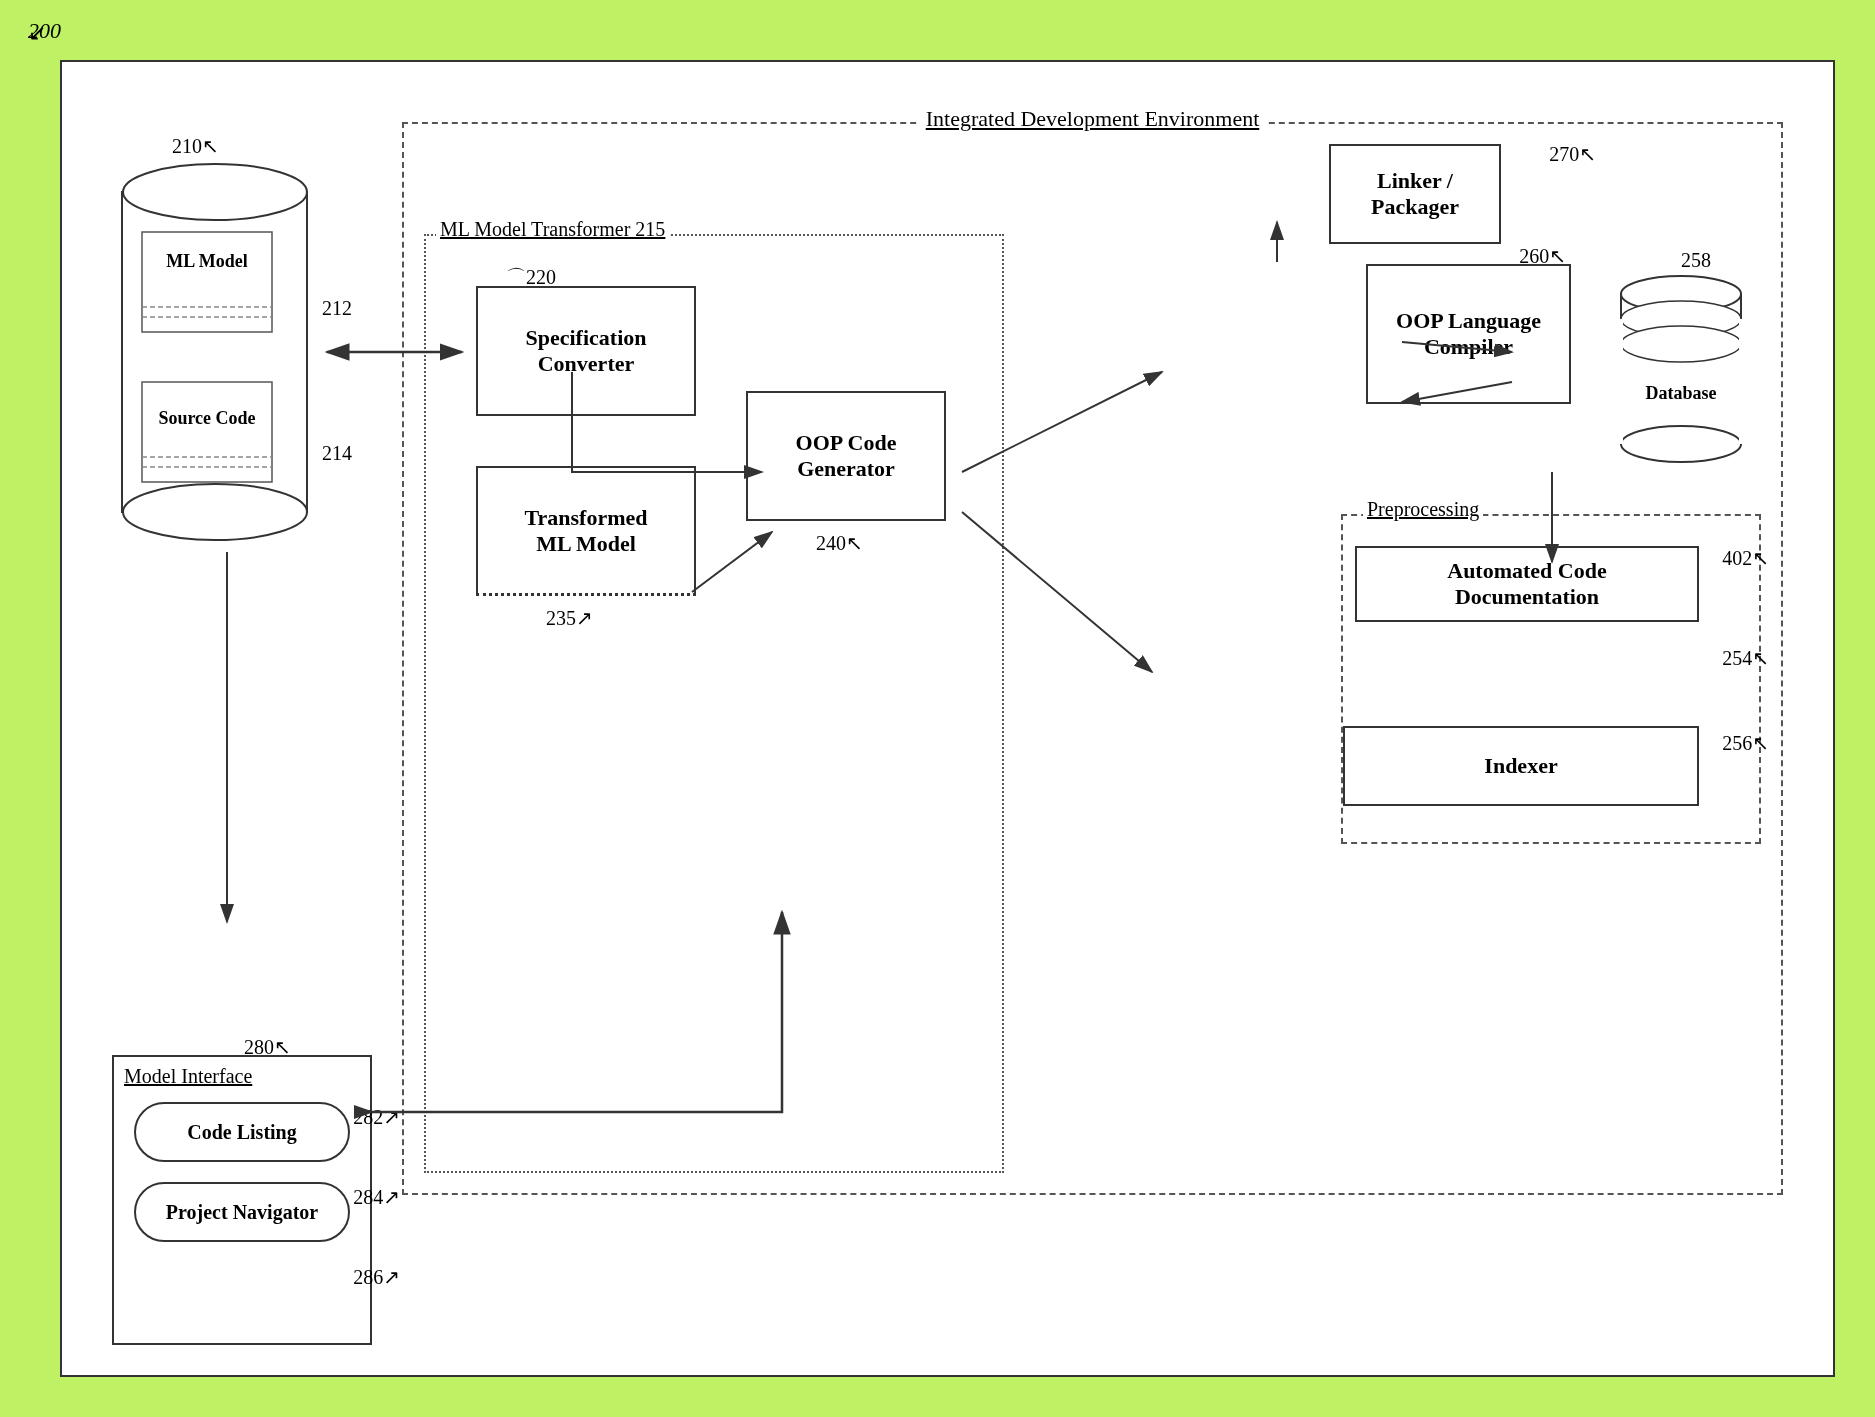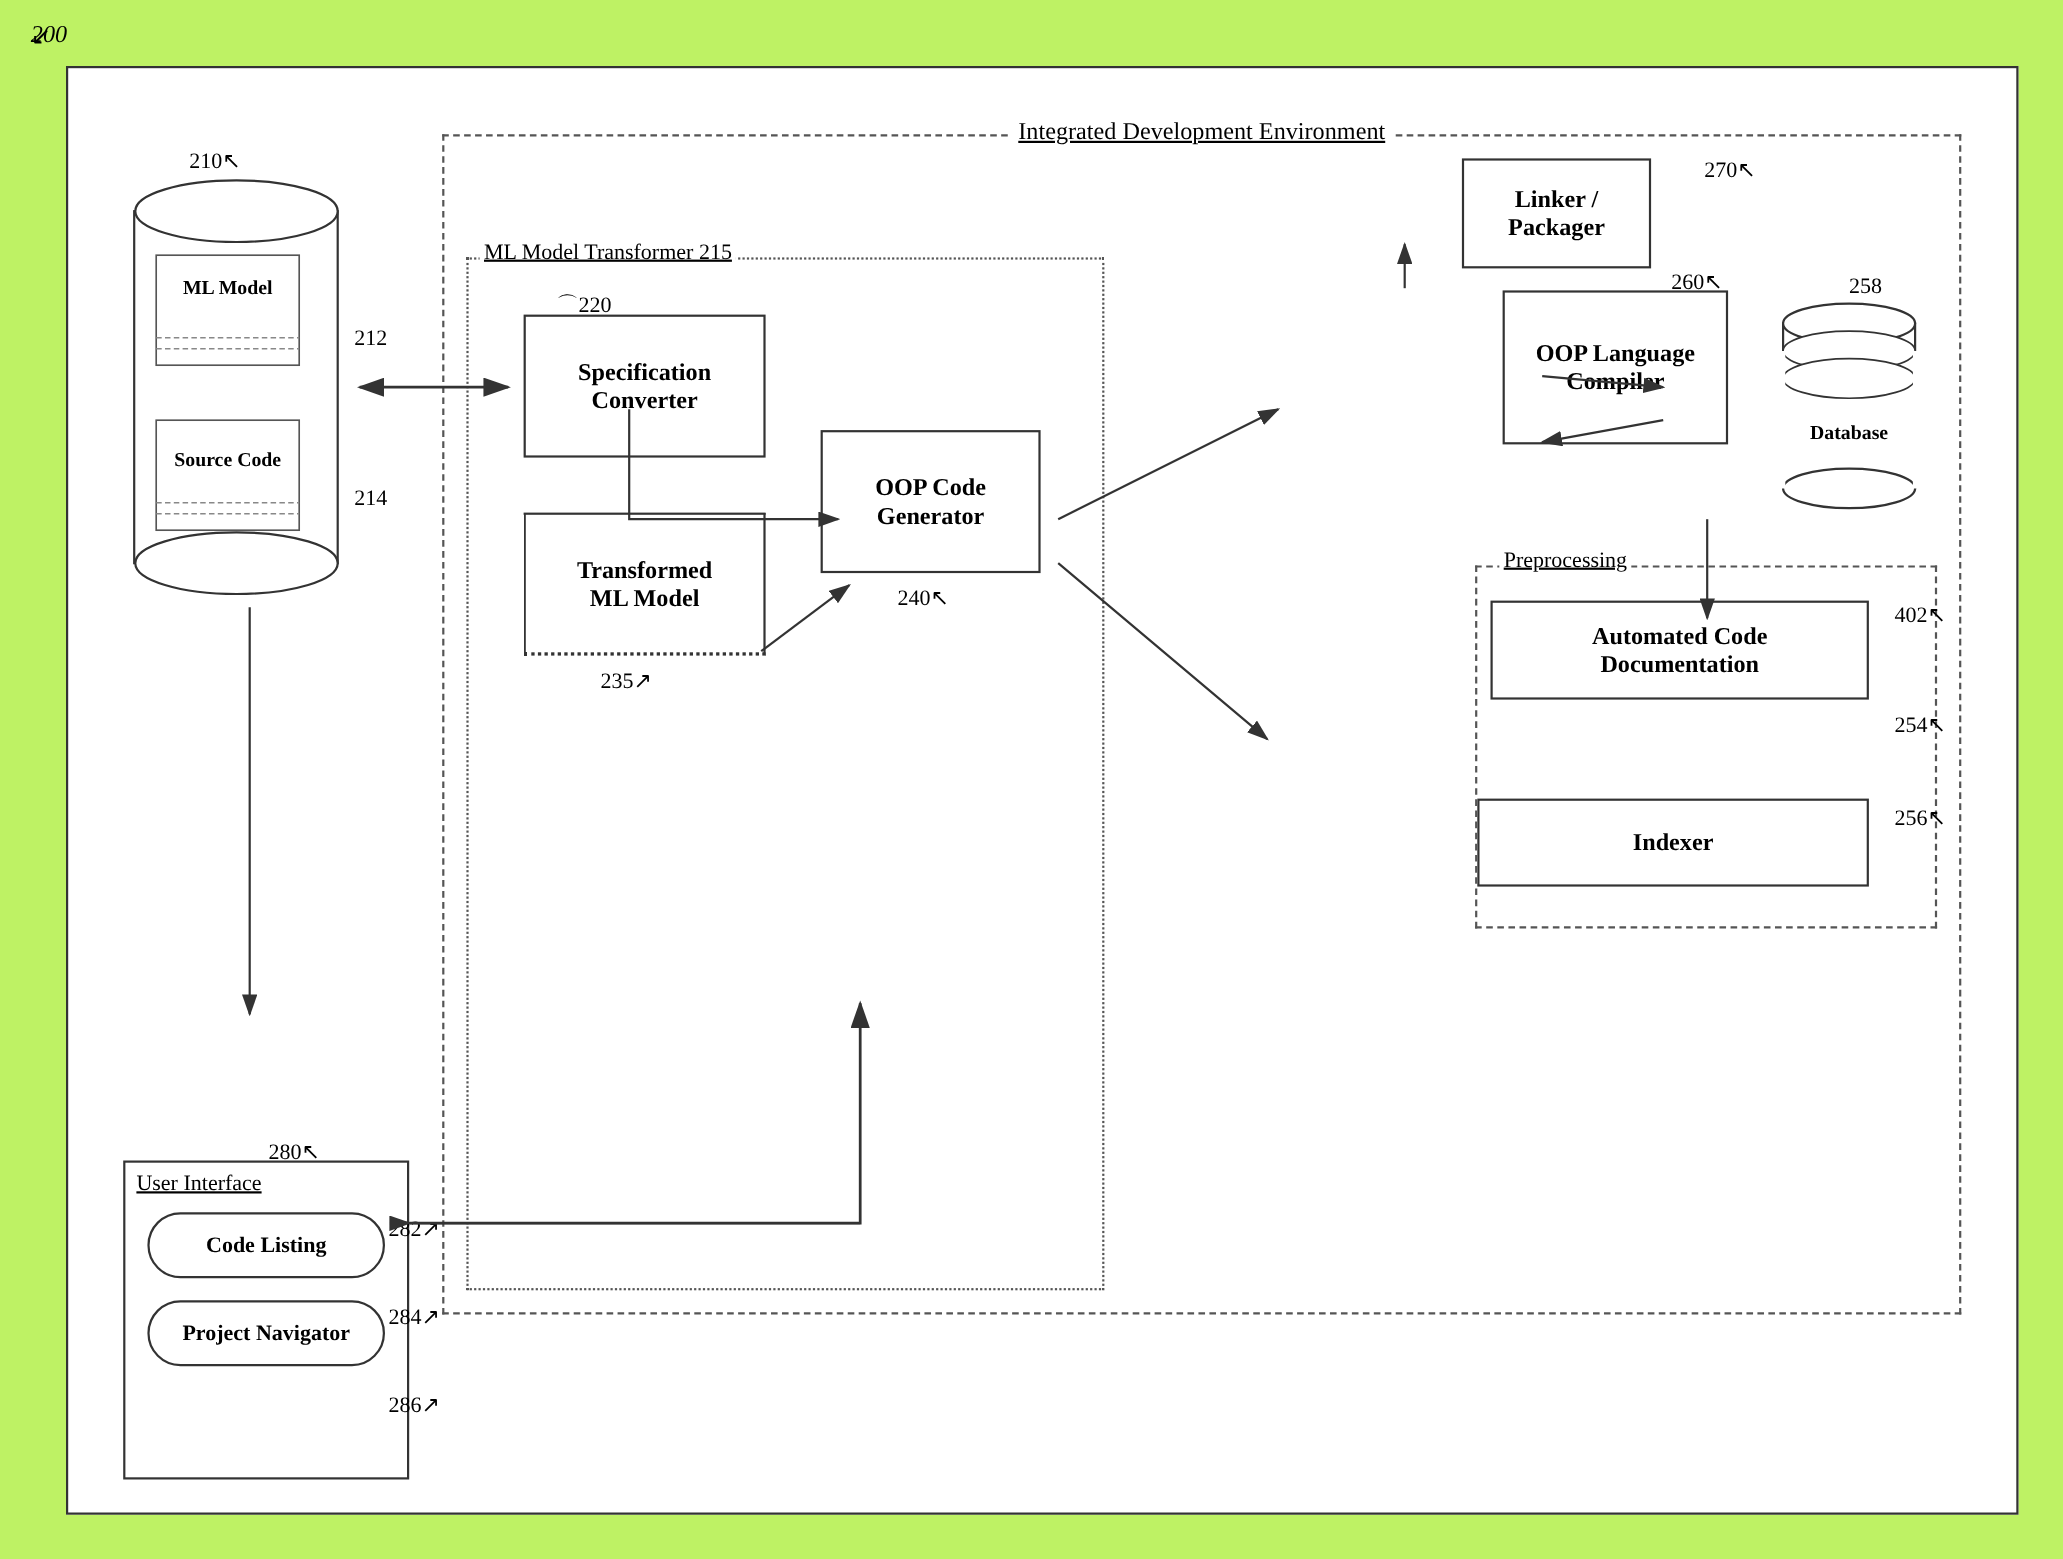--- a/index.html
+++ b/index.html
@@ -183,21 +183,21 @@
           <line x1="10" y1="50" x2="10" y2="175" stroke="white" stroke-width="4"></line>
           <line x1="130" y1="50" x2="130" y2="175" stroke="white" stroke-width="4"></line>
           <text x="70" y="130" text-anchor="middle" font-size="18" font-family="Times New Roman" font-weight="bold">Database</text>
         </svg>
         <div class="num-label" style="position:absolute;top:-20px;left:70px;">258</div>
       </div>
 
       <div class="preprocessing-box">
         <div class="preprocessing-label">Preprocessing</div>
 
-        <div class="box" style="top:30px;left:0;right:60px;height:90px;margin:0 0 0 12px;">
+        <div class="box" style="top:30px;left:0;right:60px;height:76px;margin:0 0 0 12px;">
           <span>Automated Code<br>Documentation</span>
         </div>
         <div class="num-label" style="top:30px;right:-10px;">402↖</div>
 
         <div class="num-label" style="top:130px;right:-10px;">254↖</div>
 
         <div class="box" style="top:210px;left:0;right:60px;height:80px;align-items:center;">
           <span>Indexer</span>
         </div>
         <div class="num-label" style="top:215px;right:-10px;">256↖</div>
@@ -222,21 +222,21 @@
         <line x1="30" y1="305" x2="160" y2="305" stroke="#888" stroke-width="1.5" stroke-dasharray="5,3"></line>
         <line x1="30" y1="295" x2="160" y2="295" stroke="#888" stroke-width="1.5" stroke-dasharray="5,3"></line>
         <text x="95" y="262" text-anchor="middle" font-size="18" font-family="Times New Roman" font-weight="bold">Source Code</text>
       </svg>
       
       <div class="num-label" style="position:absolute;top:135px;right:-30px;">212</div>
       <div class="num-label" style="position:absolute;top:280px;right:-30px;">214</div>
     </div>
 
     <div style="position:absolute;bottom:30px;left:50px;width:260px;height:290px;border:2px solid #333;background:white;">
-      <div style="position:absolute;top:8px;left:10px;font-size:20px;text-decoration:underline;">User Interface</div>
+      <div style="position:absolute;top:8px;left:10px;font-size:20px;text-decoration:underline;">Model Interface</div>
       <div class="num-label" style="position:absolute;top:-22px;left:130px;">280↖</div>
 
       <div class="rounded-box" style="top:45px;left:20px;right:20px;height:60px;">
         <span>Code Listing</span>
       </div>
       <div class="num-label" style="position:absolute;top:48px;right:-30px;">282↗</div>
 
       <div class="rounded-box" style="top:125px;left:20px;right:20px;height:60px;">
         <span>Project Navigator</span>
       </div>

